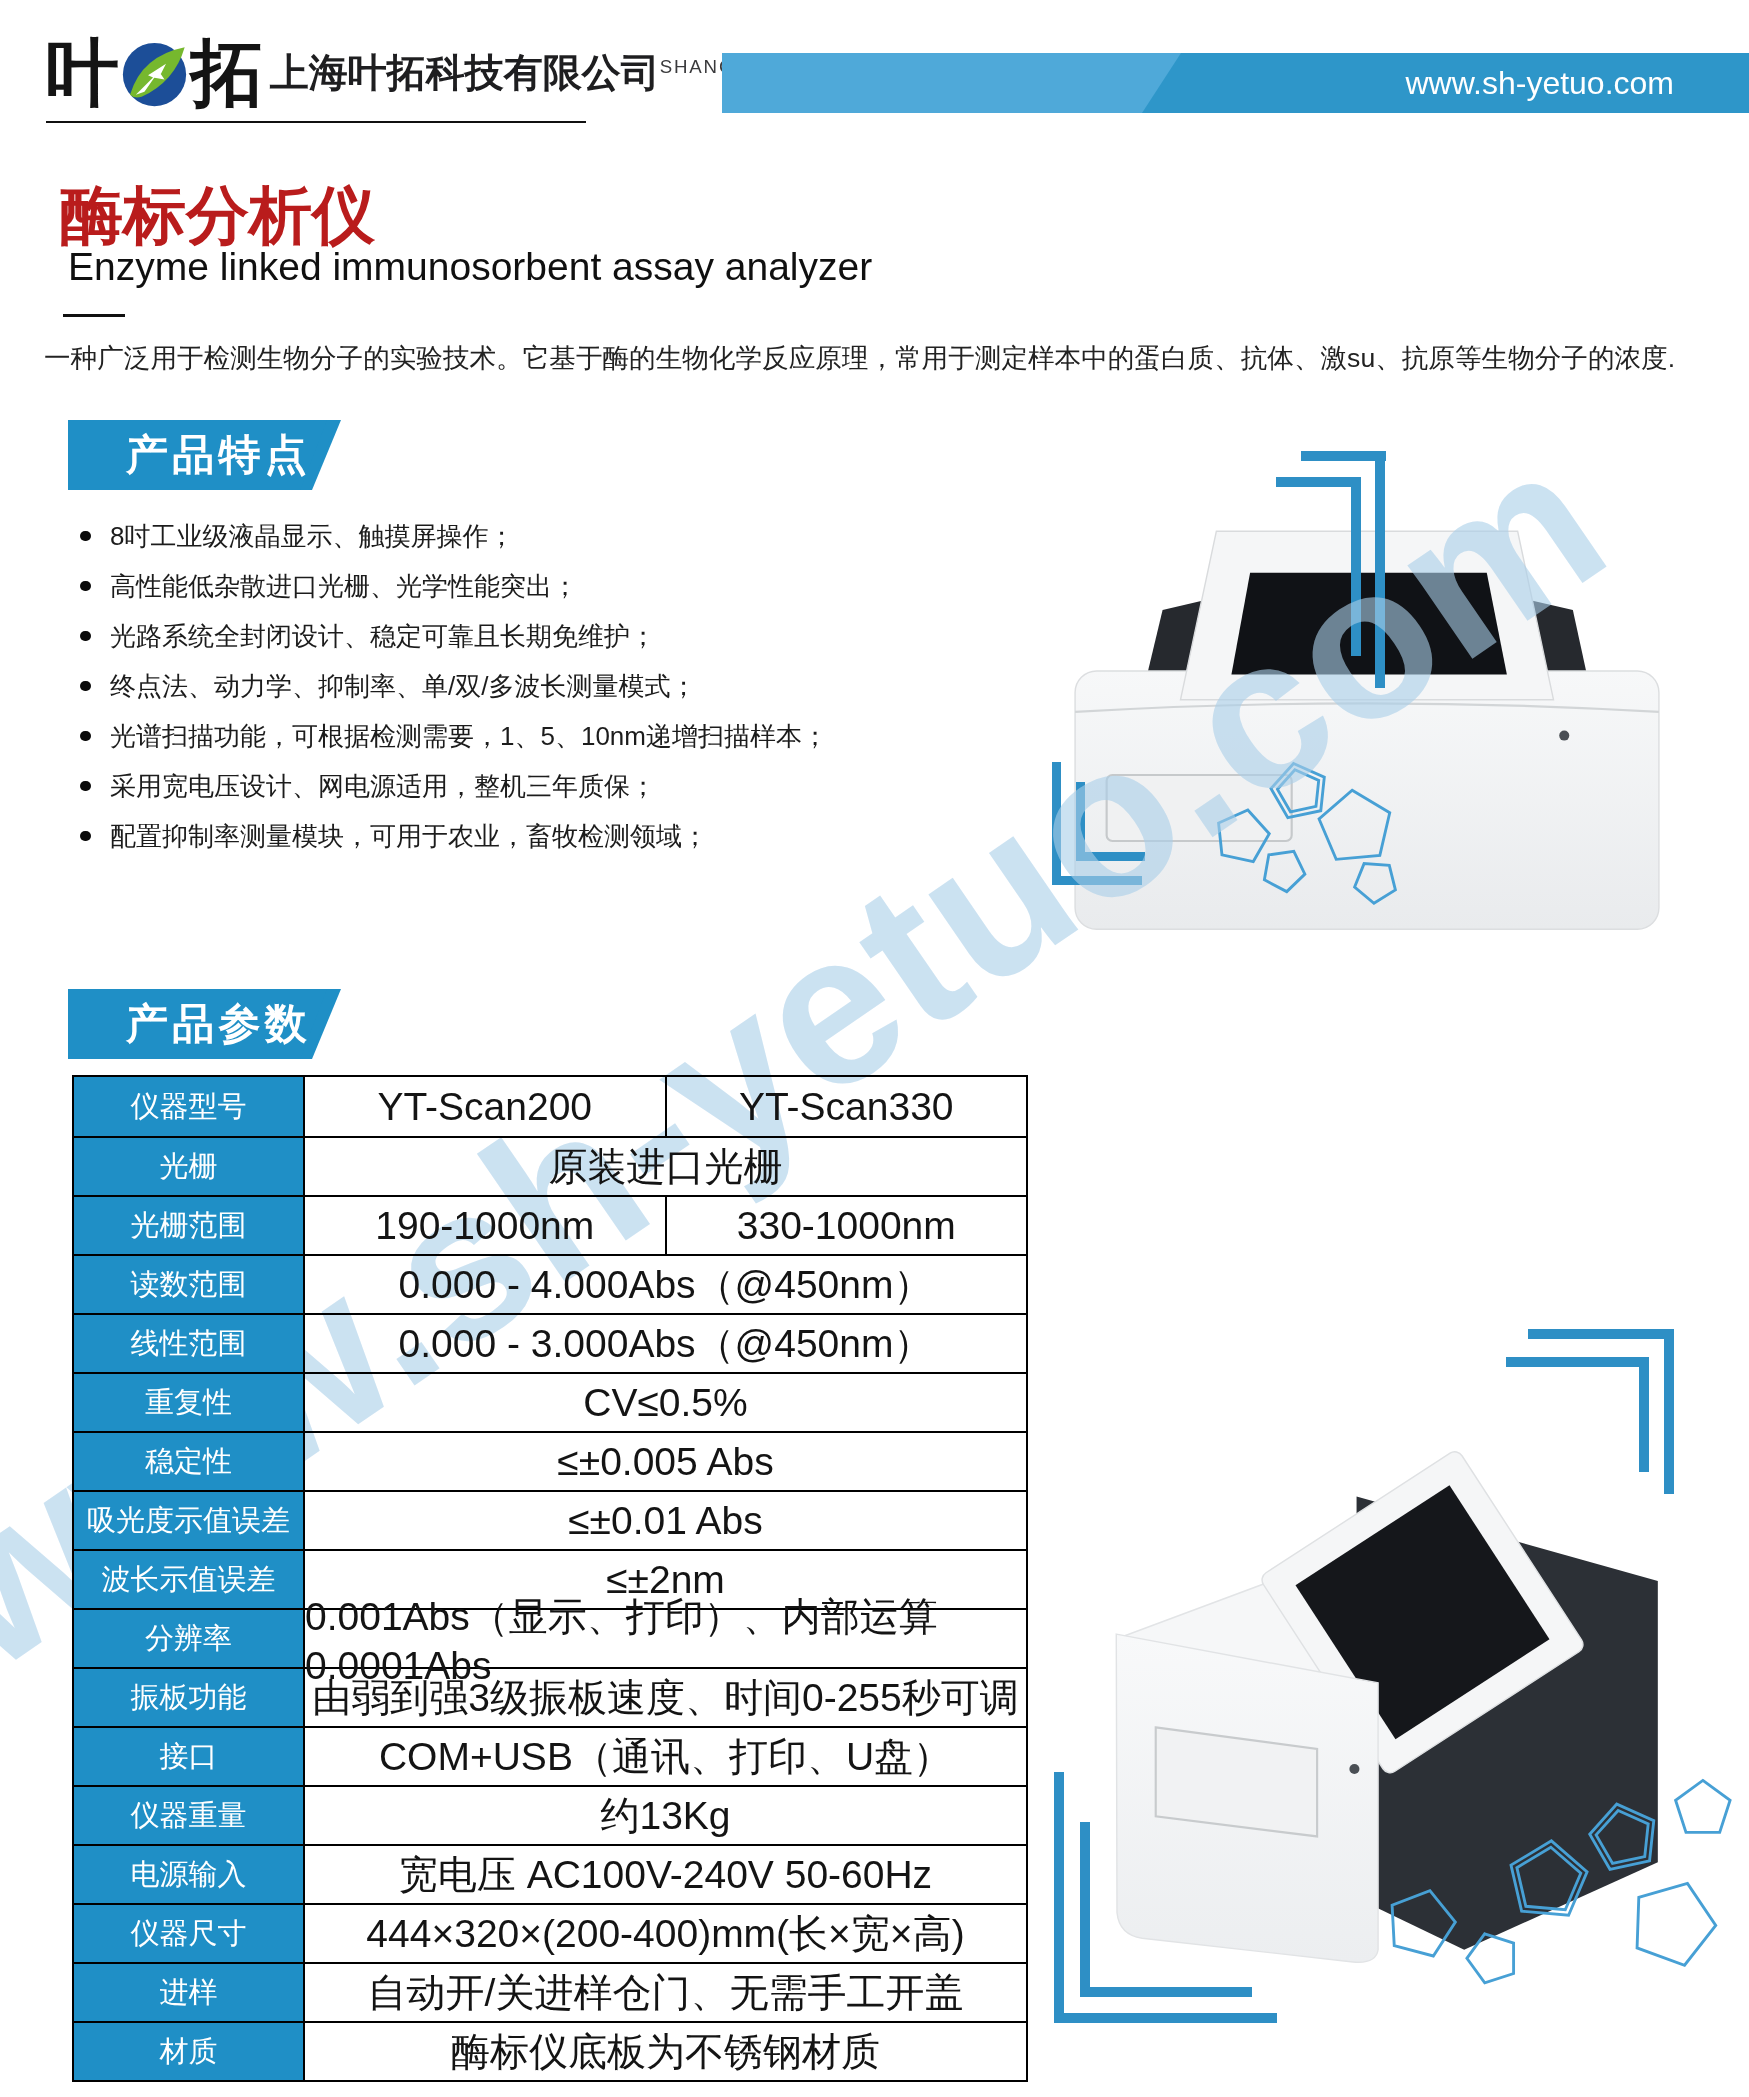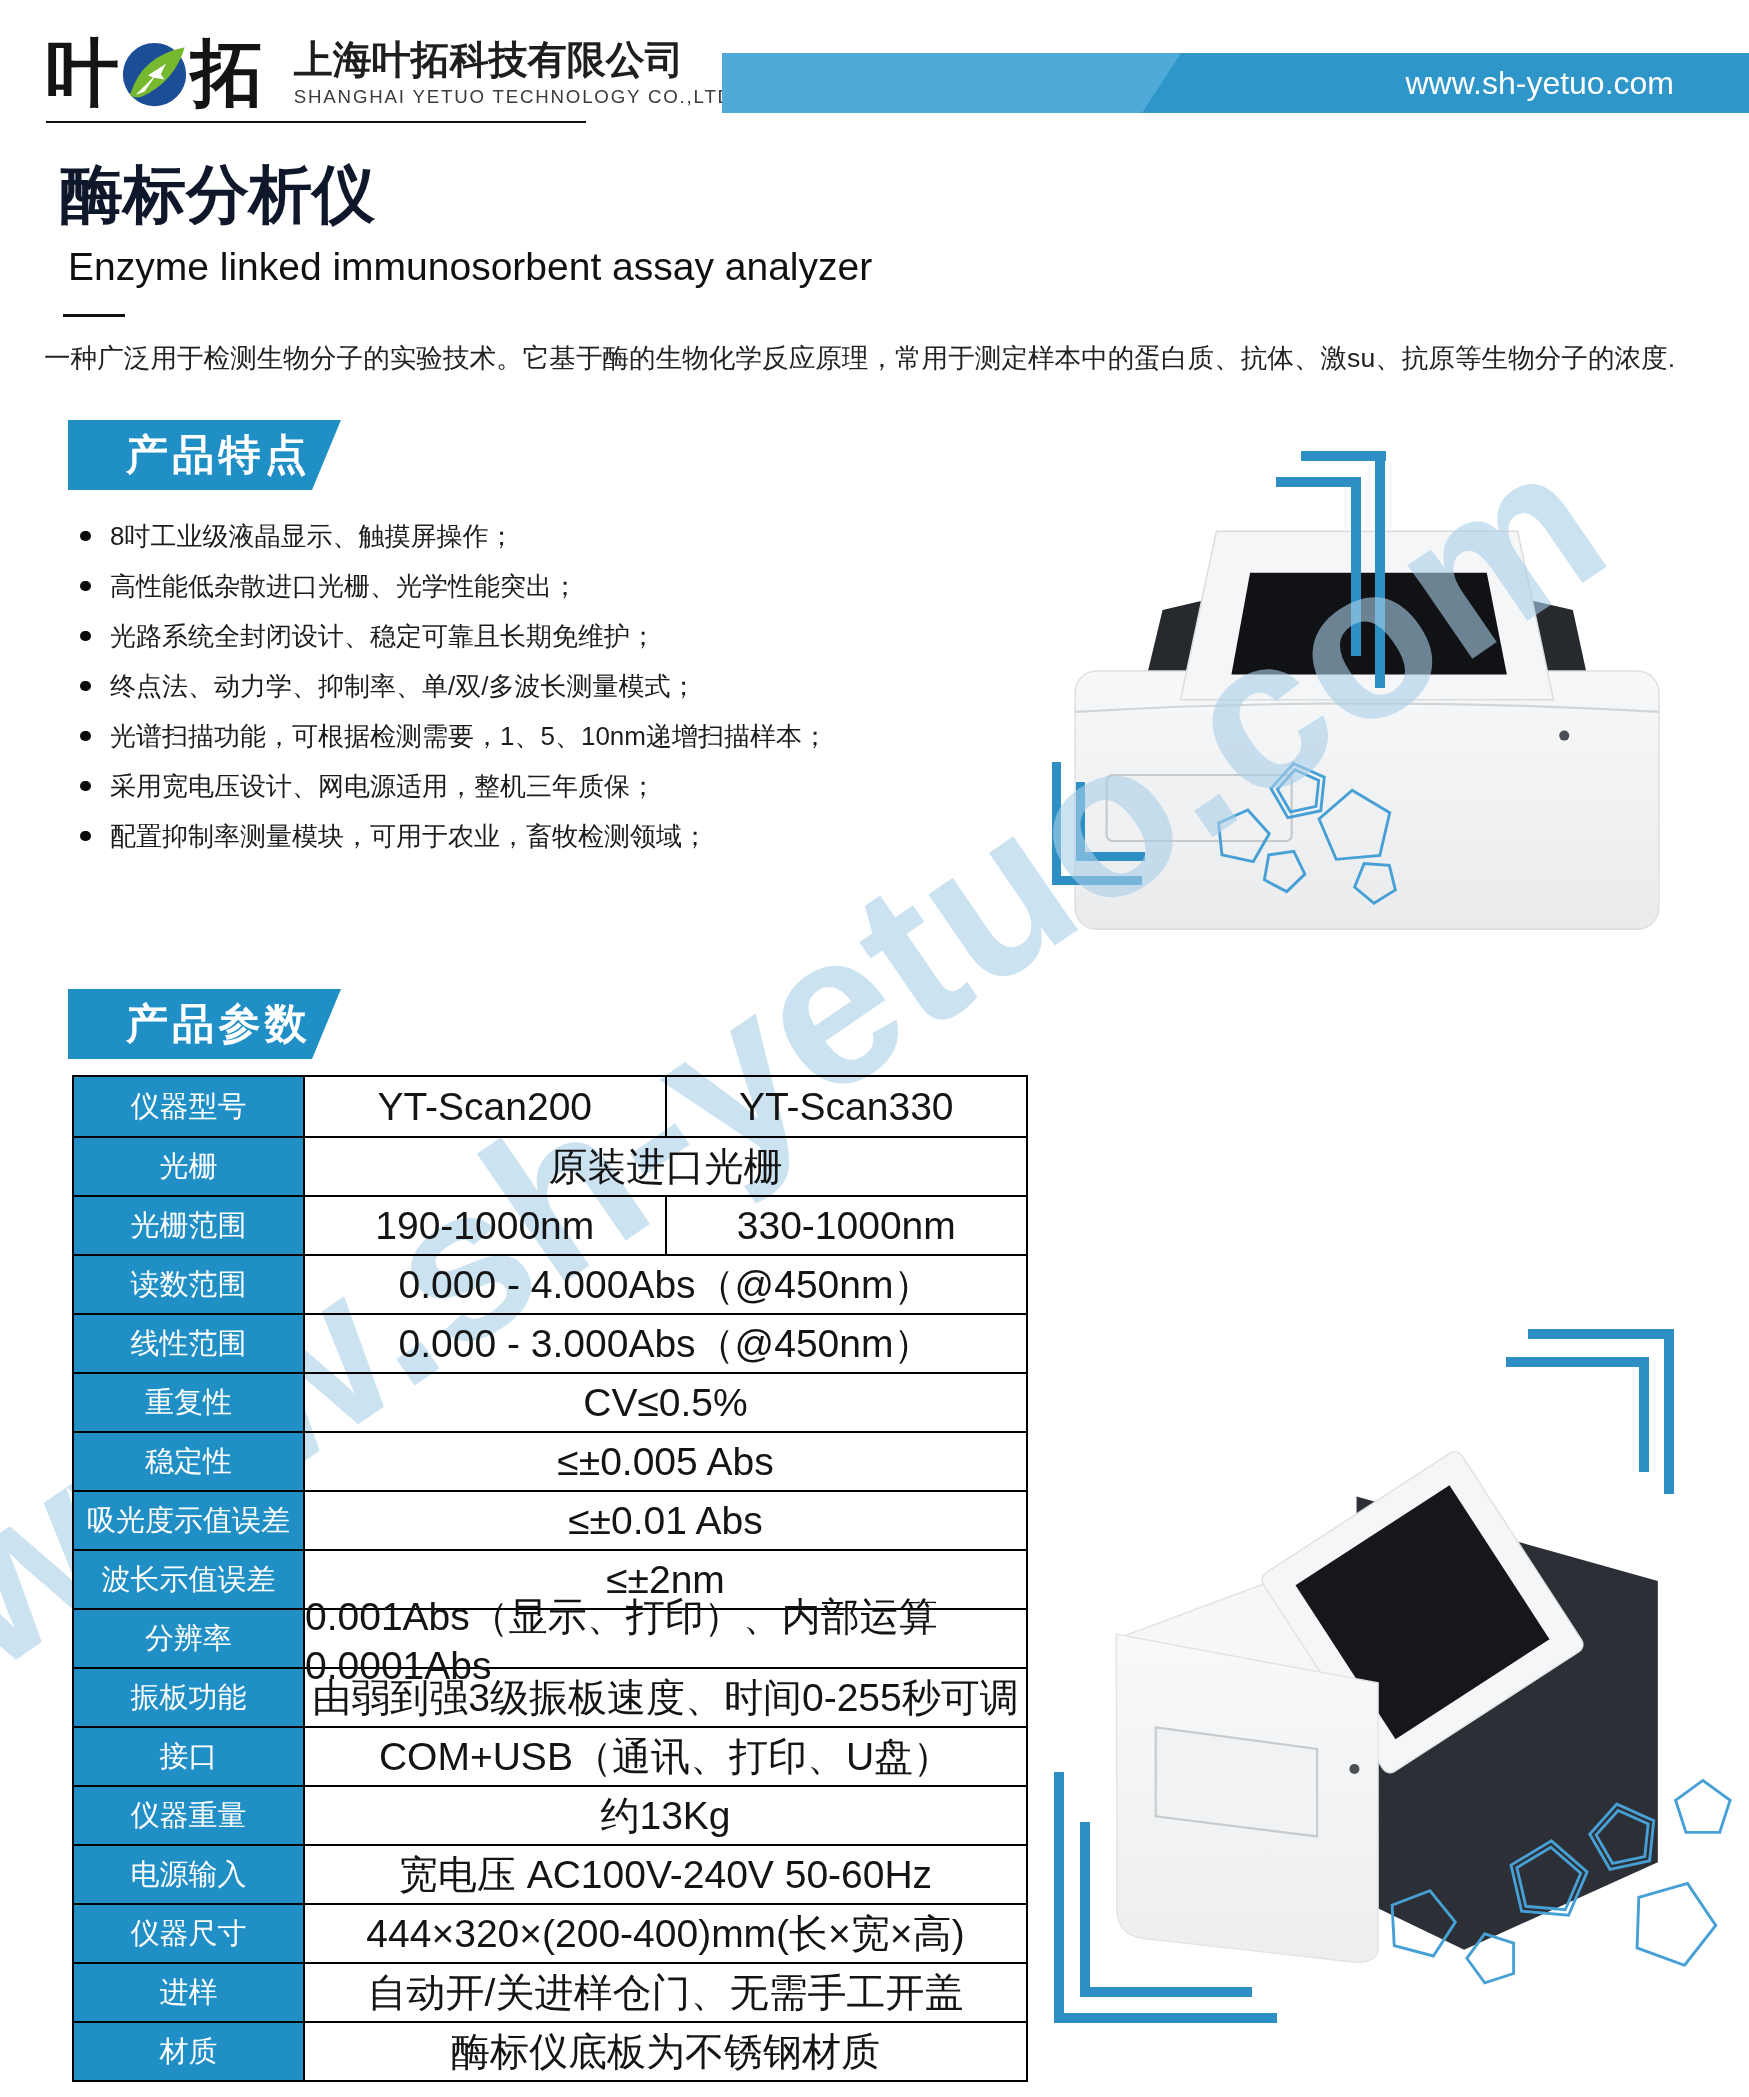--- a/index.html
+++ b/index.html
@@ -3,32 +3,32 @@
 <meta charset="utf-8">
 <style>
   html,body{margin:0;padding:0;background:#ffffff;}
   body{font-family:"Liberation Sans","DejaVu Sans",sans-serif;}
   #page{position:relative;width:1749px;height:2097px;background:#fff;overflow:hidden;}
 
   
   .logo-row{position:absolute;left:46px;top:37px;display:flex;align-items:center;z-index:20;}
   .logo-cn{font-family:"Liberation Serif","DejaVu Serif",serif;font-size:73px;font-weight:700;color:#141414;line-height:1;}
   .logo-icon{width:69px;height:69px;margin:0 1.4px;position:relative;top:1.4px;}
-  .company-block{margin-left:30px;display:flex;flex-direction:column;}
+  .company-block{margin-left:6px;display:flex;}
   .company-cn{font-size:39px;font-weight:700;color:#1e1e20;line-height:1.1;}
   .company-en{font-size:18.7px;color:#3a3a3c;letter-spacing:1.8px;margin-top:4.3px;}
   .header-rule{position:absolute;left:46px;top:121px;width:540px;height:2.2px;background:#101010;z-index:20;}
 
   .banner{position:absolute;left:722px;top:53px;width:1027px;height:60px;background:#2E96C9;z-index:20;}
   .banner-light{position:absolute;left:0;top:0;width:459px;height:60px;background:#4FA9D9;
     clip-path:polygon(0 0,100% 0,calc(100% - 39px) 100%,0 100%);}
   .banner-url{position:absolute;right:75px;top:0;height:60px;line-height:60px;color:#ffffff;font-size:32px;}
 
   
-  .page-title{position:absolute;left:60px;top:152px;font-size:63px;font-weight:800;color:#0f172a;z-index:20;}
+  .page-title{position:absolute;left:60px;top:173px;font-size:63px;font-weight:800;color:#b91c1c;z-index:20;}
   .page-subtitle{position:absolute;left:68px;top:245px;font-size:39px;font-weight:400;color:#101010;z-index:20;}
   .subtitle-dash{position:absolute;left:63px;top:314px;width:62px;height:2.9px;background:#101010;z-index:20;}
   .page-desc{position:absolute;left:44px;top:339px;width:1651px;font-size:26.6px;line-height:38px;color:#222;z-index:20;}
 
   
   .badge{position:absolute;left:68px;width:245px;height:70px;background:#1F8FC6;color:#fff;
     font-size:42px;font-weight:700;display:flex;align-items:center;justify-content:center;
     letter-spacing:4.3px;clip-path:polygon(0 0,100% 0,calc(100% - 29px) 100%,0 100%);z-index:20;padding-left:28px;}
   .badge-stripe{position:absolute;left:327px;width:10px;height:70px;background:#1F8FC6;
     transform:skewX(-21deg);transform-origin:0 0;z-index:20;}

